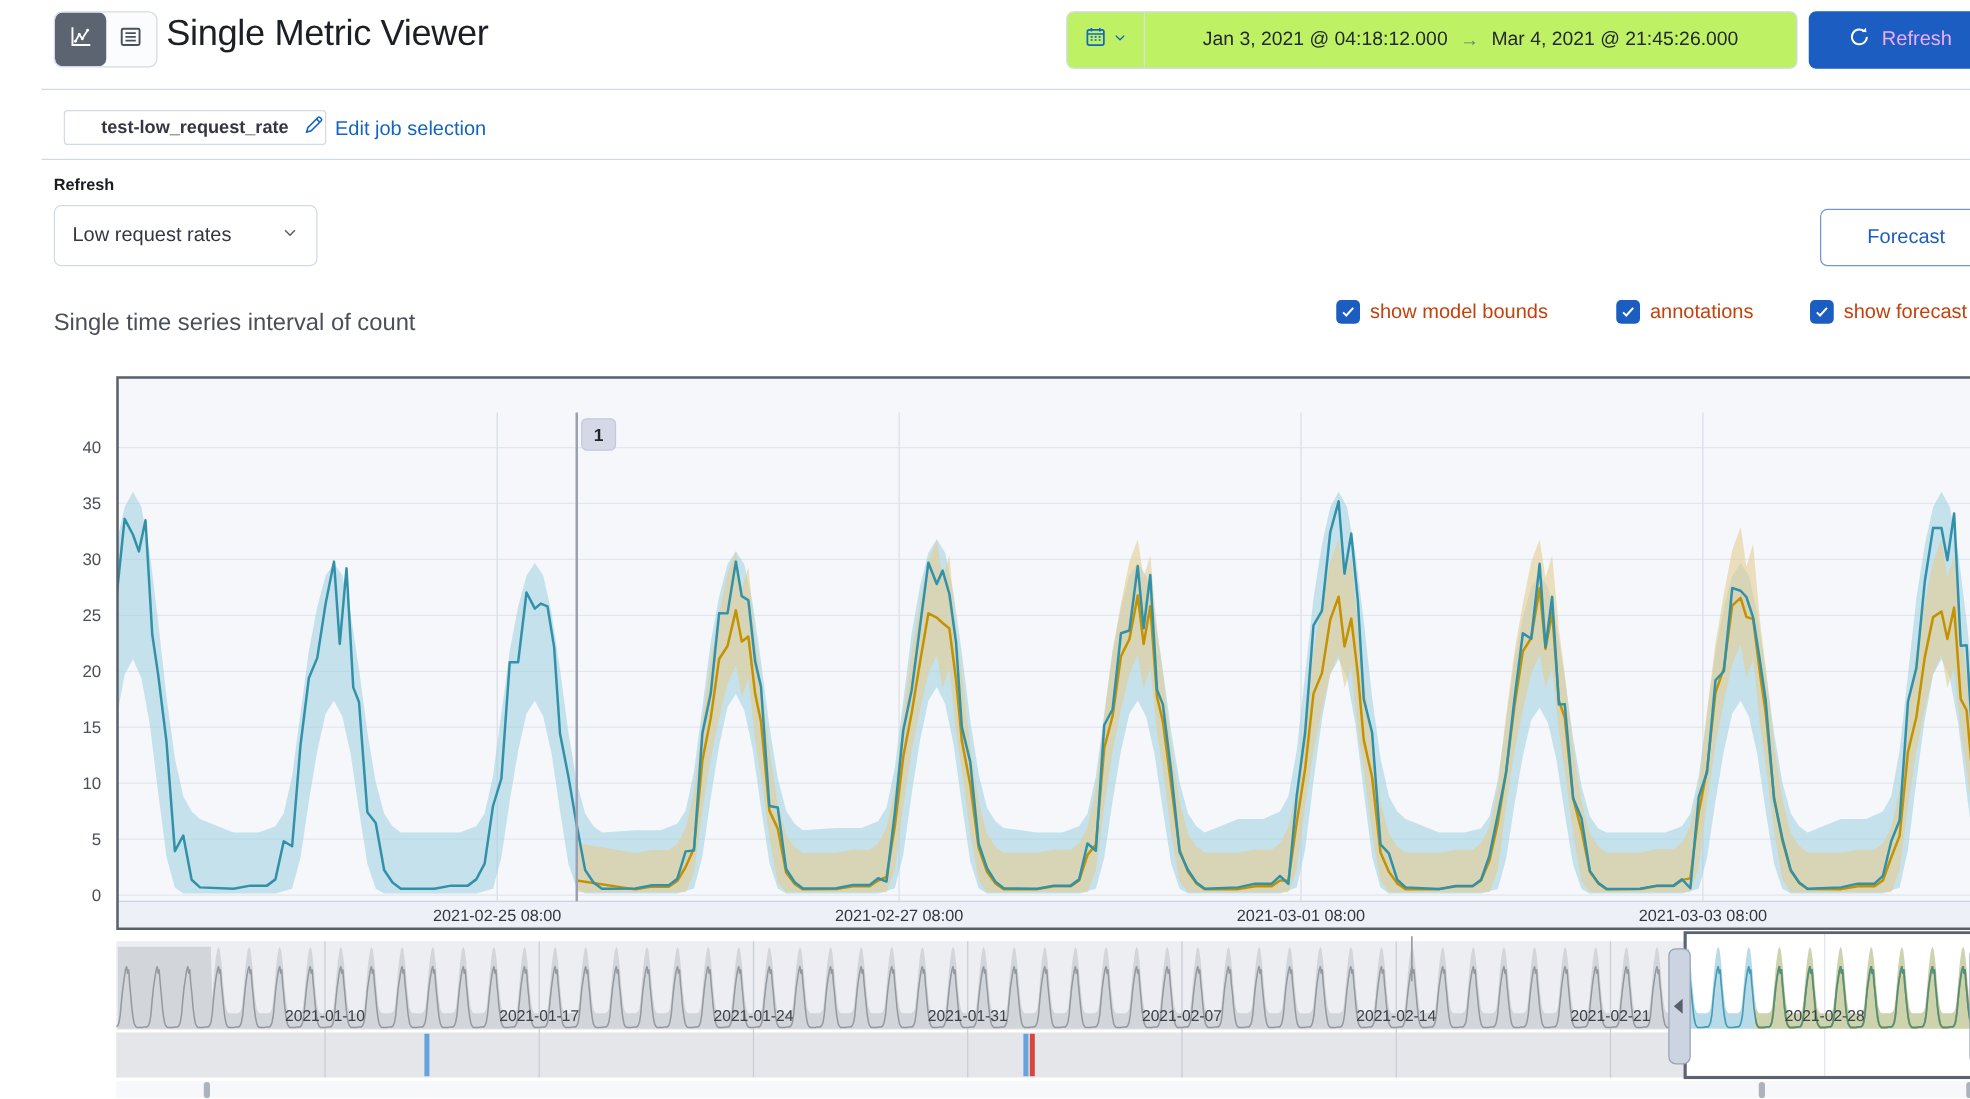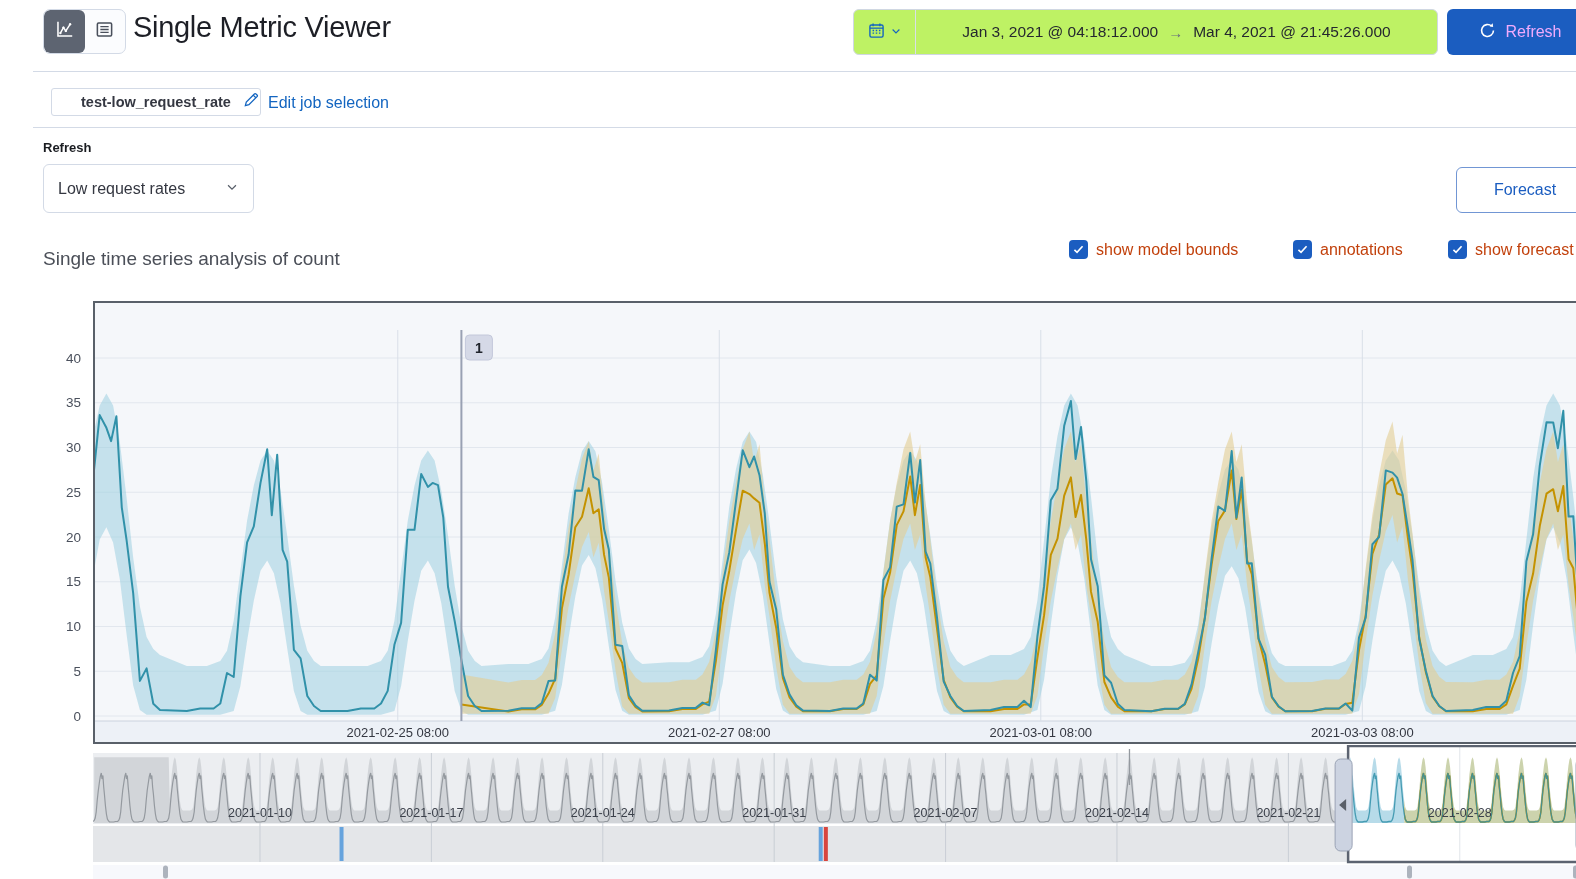--- a/index.html
+++ b/index.html
@@ -117,21 +117,21 @@
   <div class="abs detector-select">
     <span class="lbl">Low request rates</span>
     <span>
       <svg width="14" height="14" viewBox="0 0 16 16">
           <path d="M3.5 6l4.5 4.5L12.5 6" stroke="#575d68" stroke-width="1.4" fill="none"></path>
         </svg>
     </span>
   </div>
   <button class="abs forecast-btn">Forecast</button>
 
-  <div class="abs section-heading">Single time series analysis of count</div>
+  <div class="abs section-heading">Single time series interval of count</div>
   <label class="toggle" style="left:1036px">
     <span class="cbox">
         <svg width="13" height="13" viewBox="0 0 16 16">
           <path d="M3 8.5l3.2 3L13 4" stroke="#fff" stroke-width="2" fill="none"></path>
         </svg>
       </span>
     <span class="tlabel">show model bounds</span>
   </label>
   <label class="toggle" style="left:1260px">
     <span class="cbox">

